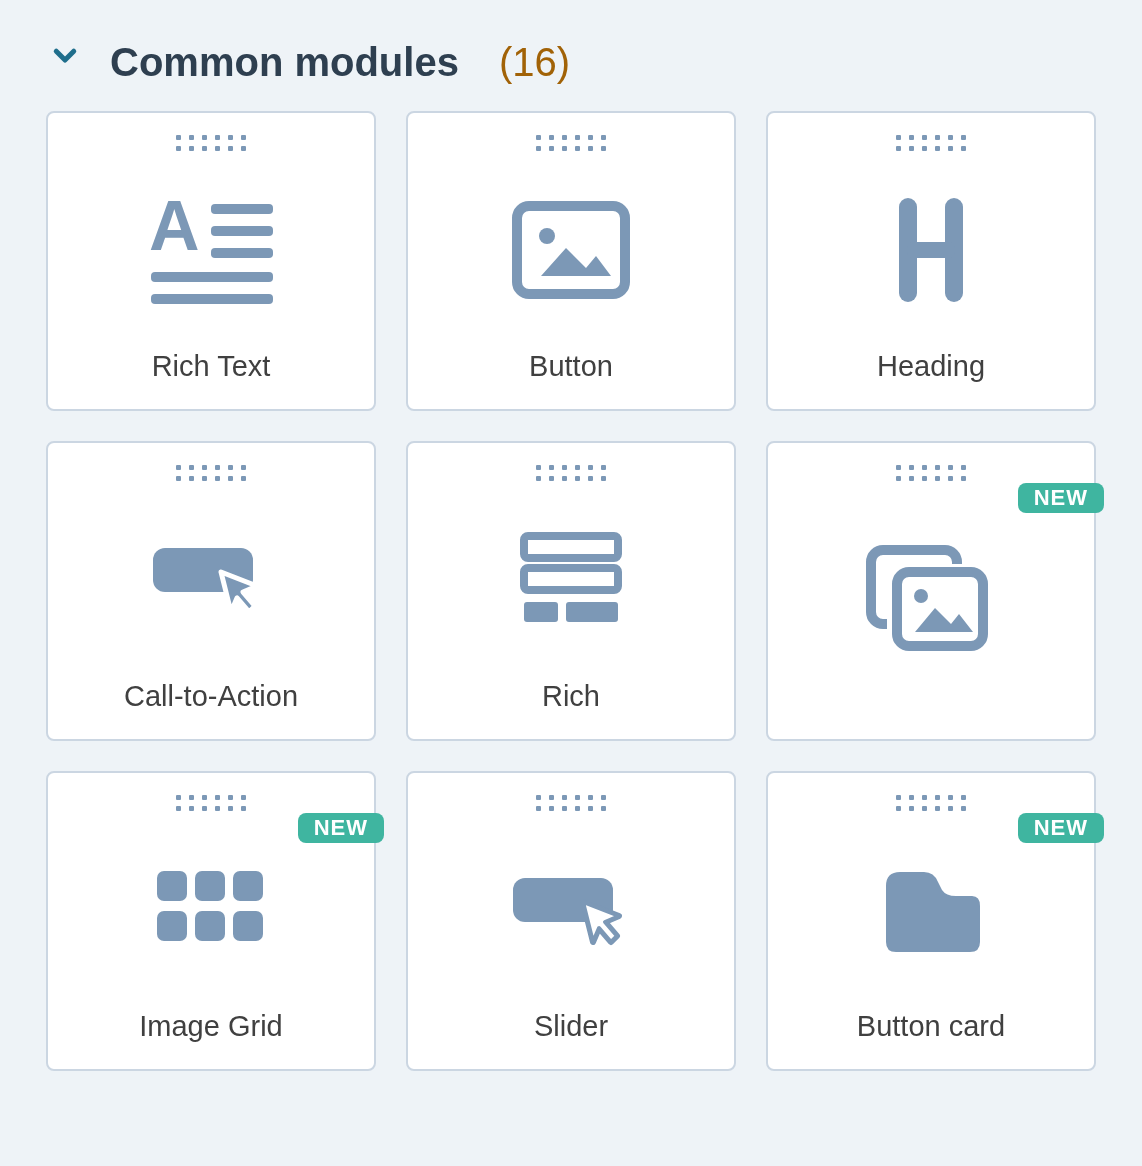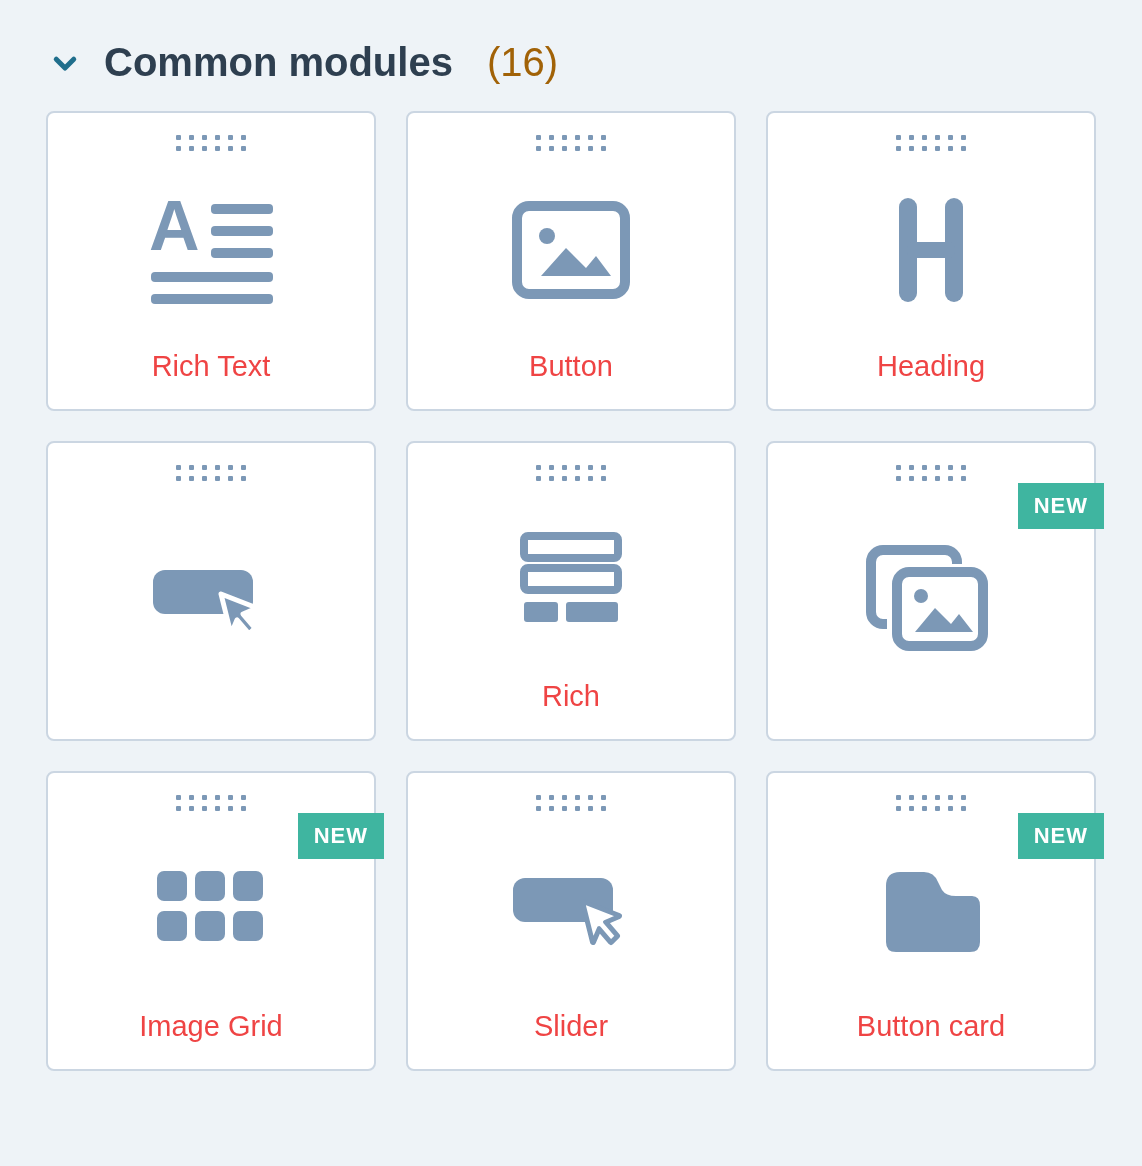--- a/index.html
+++ b/index.html
@@ -7,22 +7,21 @@
   body {
     background: #eef3f7;
     font-family: -apple-system, BlinkMacSystemFont, "Segoe UI", Helvetica, Arial, sans-serif;
     color: #33475b;
     width: 1142px;
     height: 1166px;
     padding: 30px 40px 40px 40px;
   }
   .section-header {
     display: flex;
-    align-items: center;
-    gap: 24px;
+    gap: 30px;
     padding: 10px 10px 26px 10px;
   }
   .chevron {
     width: 30px;
     height: 30px;
     display: flex;
     align-items: center;
     justify-content: center;
   }
   .section-title {
@@ -75,35 +74,35 @@
   .icon-wrap {
     flex: 1;
     display: flex;
     align-items: center;
     justify-content: center;
     width: 100%;
   }
   .card-label {
     font-size: 29px;
     font-weight: 400;
-    color: #ef4444;
+    color: #404040;
     text-align: center;
     margin-top: 12px;
   }
   .badge {
     position: absolute;
     top: 40px;
     right: -10px;
     background: #3fb5a0;
     color: #ffffff;
     font-size: 22px;
     font-weight: 700;
     letter-spacing: 1px;
-    padding: 10px 16px;
-    border-radius: 0;
+    padding: 2px 16px;
+    border-radius: 8px;
   }
 </style>
 </head>
 <body>
 
 <div class="section-header">
   <span class="chevron">
     <svg width="30" height="30" viewBox="0 0 24 24" fill="none" stroke="#1f6e8c" stroke-width="4" stroke-linecap="round" stroke-linejoin="round">
       <polyline points="5 9 12 16 19 9"></polyline>
     </svg>
@@ -228,20 +227,21 @@
         </div>
     </div>
     <div class="icon-wrap">
       <svg width="140" height="100" viewBox="0 0 140 100">
         <rect x="12" y="18" width="100" height="44" rx="12" fill="#7c98b6"></rect>
         <g transform="translate(80,42)">
           <path d="M 0 0 L 36 14 L 22 20 L 34 34 L 28 40 L 16 26 L 10 40 Z" fill="#7c98b6" stroke="#ffffff" stroke-width="5" stroke-linejoin="round"></path>
         </g>
       </svg>
     </div>
+    <div class="card-label">Call-to-Action</div>
   </div>
 
   <div class="card">
     <div class="drag-handle">
       <div class="row">
           <span class="dot"></span>
           <span class="dot"></span>
           <span class="dot"></span>
           <span class="dot"></span>
           <span class="dot"></span>

